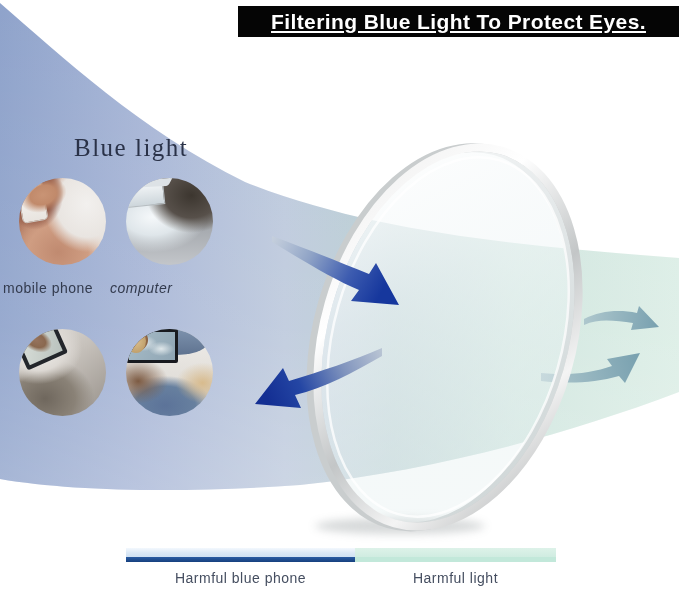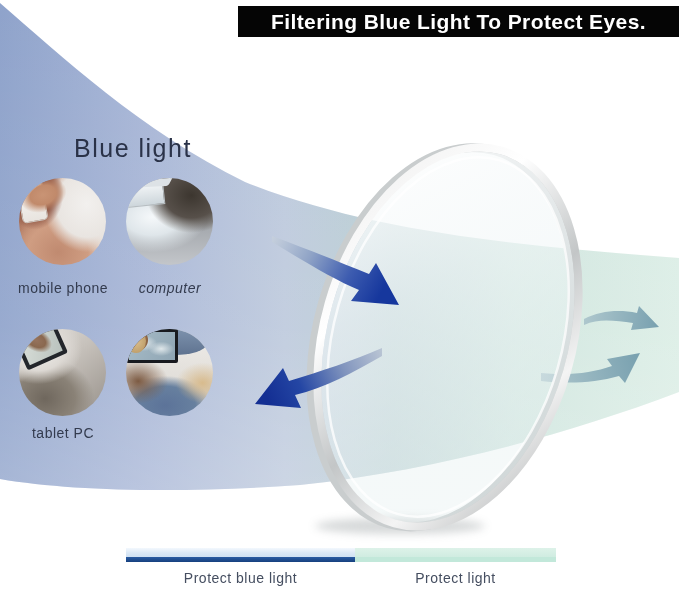--- a/index.html
+++ b/index.html
@@ -7,36 +7,36 @@
     position:relative;width:679px;height:591px;background:#ffffff;
     overflow:hidden;font-family:"Liberation Sans", sans-serif;
   }
   .layer{position:absolute;inset:0;}
   svg{display:block;}
 
   
   .banner{
     position:absolute;left:238px;top:6px;width:441px;height:31px;
     background:#050505;color:#ffffff;display:flex;align-items:center;justify-content:center;
-    font-size:21px;font-weight:bold;letter-spacing:.4px;white-space:nowrap;z-index:6;
+    font-size:21px;font-weight:bold;letter-spacing:.4px;white-space:nowrap;z-index:6;text-decoration:underline;
   }
 
   
   .blue-light-title{
     position:absolute;left:74px;top:134px;font-size:25px;letter-spacing:1.5px;
-    color:#2a3248;z-index:5;
+    color:#2a3248;z-index:5;font-family:Liberation Serif, serif;
   }
 
   
   .circle{
     position:absolute;width:87px;height:87px;border-radius:50%;overflow:hidden;z-index:4;
   }
   .circle .inner{position:absolute;inset:0;}
   .dev-label{
-    position:absolute;width:120px;text-align:center;font-size:14px;color:#333b4e;
+    position:absolute;width:120px;font-size:14px;color:#333b4e;
     letter-spacing:.5px;z-index:5;
   }
 
   
   .photo-phone{
     background:
       radial-gradient(40px 50px at 18% 18%, #6e4336 0%, #8a5140 45%, rgba(138,81,64,0) 72%),
       radial-gradient(55px 60px at 78% 30%, #f2f0ee 0%, #e9e5e1 55%, rgba(233,229,225,0) 80%),
       radial-gradient(60px 55px at 45% 85%, #c08a70 0%, #cf9d82 50%, rgba(207,157,130,0) 80%),
       linear-gradient(115deg,#9a5f49 0%, #c29077 35%, #e4d8cf 70%, #f1efed 100%);
@@ -235,28 +235,27 @@
   <div class="circle photo-tv" style="left:126px;top:329px;">
     <div class="inner tv-couch"></div>
     <div class="inner tv-shape"></div>
     <div class="inner tv-head1"></div>
     <div class="inner tv-head2"></div>
     <div class="inner tv-head3"></div>
   </div>
 
   <div class="dev-label" style="left:3px;top:280px;">mobile phone</div>
   <div class="dev-label" style="left:110px;top:280px;font-style:italic;">computer</div>
-  <div class="dev-label" style="left:3px;top:425px;">tablet PC</div>
 
   <div class="legend-bar">
     <div class="seg-harmful">
       <div class="top"></div>
       <div class="bottom"></div>
     </div>
     <div class="seg-harmless">
       <div class="top"></div>
       <div class="bottom"></div>
     </div>
   </div>
-  <div class="legend-label harmful">Protect blue light</div>
-  <div class="legend-label harmless">Protect light</div>
+  <div class="legend-label harmful">Harmful blue phone</div>
+  <div class="legend-label harmless">Harmful light</div>
 
 </div>
 
 </body></html>

